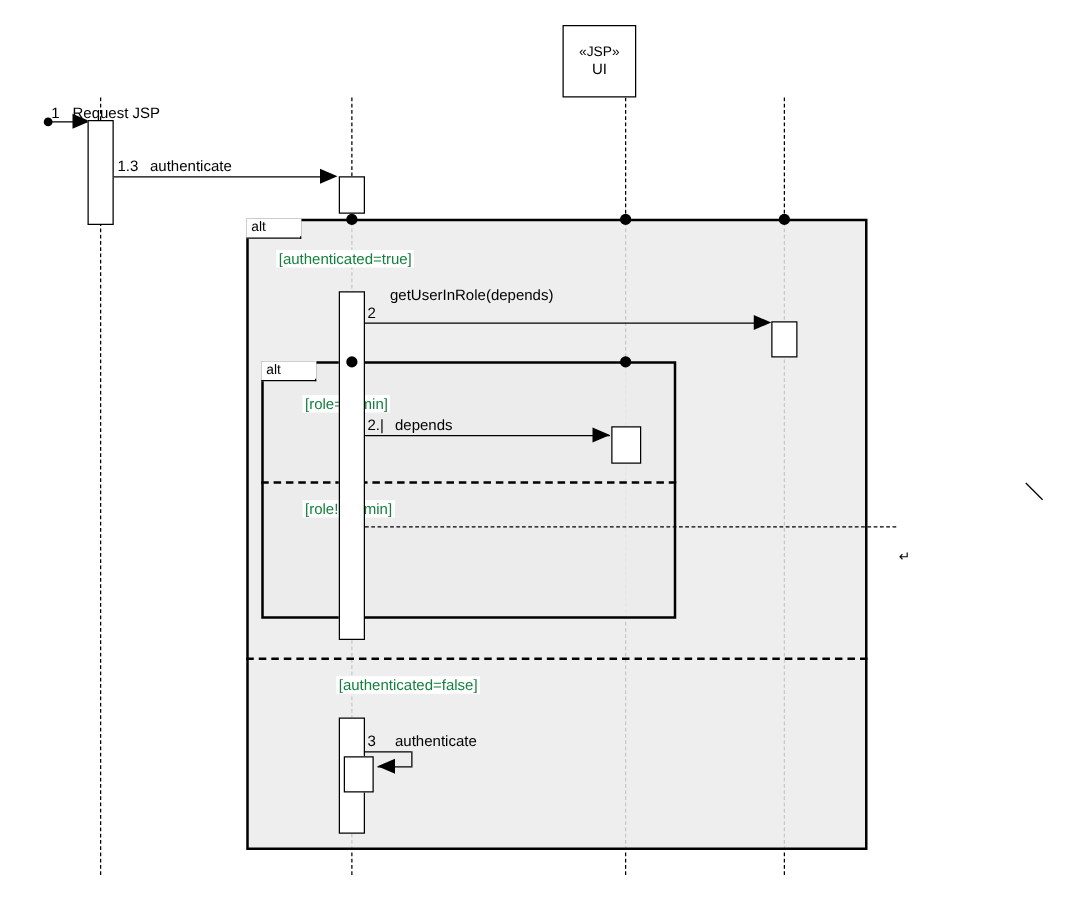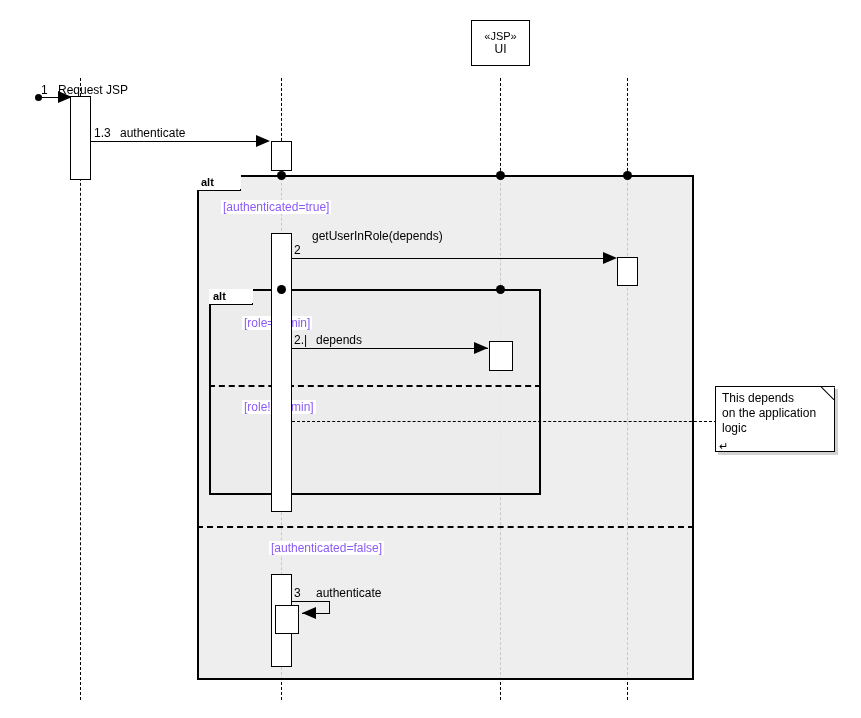--- a/index.html
+++ b/index.html
@@ -29,36 +29,36 @@
   }
 
   
   .frame{
     position:absolute;box-sizing:border-box;
     border:2px solid #000;background:rgba(235,235,235,0.85);
   }
   .frame-label{
     position:absolute;box-sizing:border-box;
     background:#fff;border-right:1px solid #000;border-bottom:1px solid #000;
-    font-size:11px;font-weight:bold;color:#000;
+    font-size:11px;font-weight:normal;color:#000;
     padding:1px 14px 1px 4px;line-height:12px;
   }
   .frame-label::after{
     content:"";position:absolute;right:-1px;top:-1px;
     width:0;height:0;border-left:12px solid transparent;
     border-bottom:15px solid #fff;
   }
   .frame-label .lbl{position:relative;z-index:2;}
   .separator{
     position:absolute;height:0;border-top:2px dashed #000;
   }
 
   
   .guard{
-    position:absolute;background:#fff;color:#8b5cf6;
+    position:absolute;background:#fff;color:#15803d;
     font-size:12px;line-height:14px;padding:0 2px;white-space:nowrap;
   }
 
   
   .msg-line{
     position:absolute;height:0;border-top:1px solid #000;
   }
   .msg-vline{
     position:absolute;width:0;border-left:1px solid #000;
   }
@@ -130,21 +130,21 @@
   <div class="frame" style="left:209px; top:289px; width:332px; height:206px;"></div>
   <div class="frame-label" style="left:209px; top:289px; width:44px; height:16px;">
     <span class="lbl">alt</span>
   </div>
   <div class="separator" style="left:209px; top:385px; width:332px;"></div>
   <div class="guard" style="left:242px; top:316px;">[role=admin]</div>
   <div class="guard" style="left:242px; top:400px;">[role!=admin]</div>
 
 
 
-  <div class="lifeline-box" style="left:471px; top:20px; width:59px; height:46px;">
+  <div class="lifeline-box" style="left:450px; top:20px; width:59px; height:58px;">
     <span class="stereo">«JSP»</span>
     <span>UI</span>
   </div>
 
 
   <div class="found-dot" style="left:35px; top:94px;"></div>
   <div class="msg-line" style="left:38px; top:97px; width:34px;"></div>
   <div class="arrow-right" style="left:58px; top:91px;"></div>
   <div class="msg-seq" style="left:41px; top:83px;">1</div>
   <div class="msg-label" style="left:58px; top:83px;text-align:right;">Request JSP</div>
@@ -176,25 +176,20 @@
 
   <div class="msg-line" style="left:292px; top:348px; width:196px;"></div>
   <div class="arrow-right" style="left:474px; top:342px;"></div>
   <div class="msg-seq" style="left:294px; top:333px;">2.|</div>
   <div class="msg-label" style="left:316px; top:333px;">depends</div>
 
   <div class="activation" style="left:489px; top:341px; width:24px; height:30px;"></div>
 
   <div class="note-connector" style="left:292px; top:421px; width:425px;"></div>
 
-  <div class="note" style="left:715px; top:386px; width:120px; height:66px;">
-    <div>This depends</div>
-    <div>on the application</div>
-    <div>logic</div>
-  </div>
   <div class="note-fold" style="left:821px; top:387px;"></div>
   <div class="note-fold-line" style="left:821px; top:386px; width:19px; transform:rotate(45deg);"></div>
   <div class="note-glyph" style="left:719px; top:441px;">↵</div>
 
   <div class="activation" style="left:271px; top:574px; width:21px; height:93px;"></div>
 
   <div class="msg-line" style="left:292px; top:601px; width:37px;"></div>
   <div class="msg-vline" style="left:329px; top:601px; height:12px;"></div>
   <div class="msg-line" style="left:302px; top:613px; width:28px;"></div>
   <div class="arrow-left" style="left:302px; top:607px;"></div>

